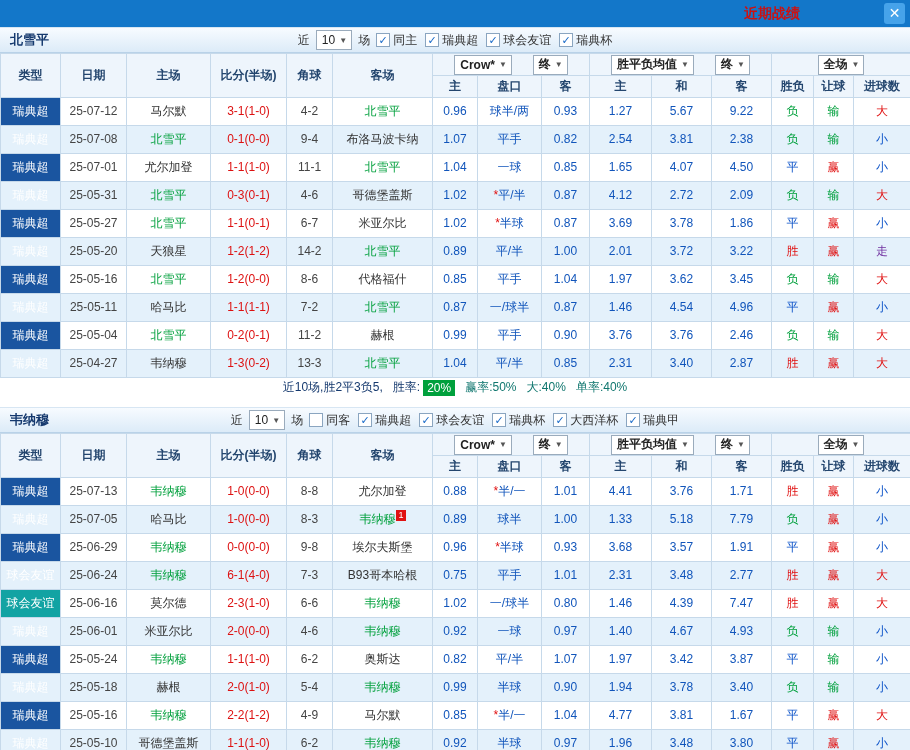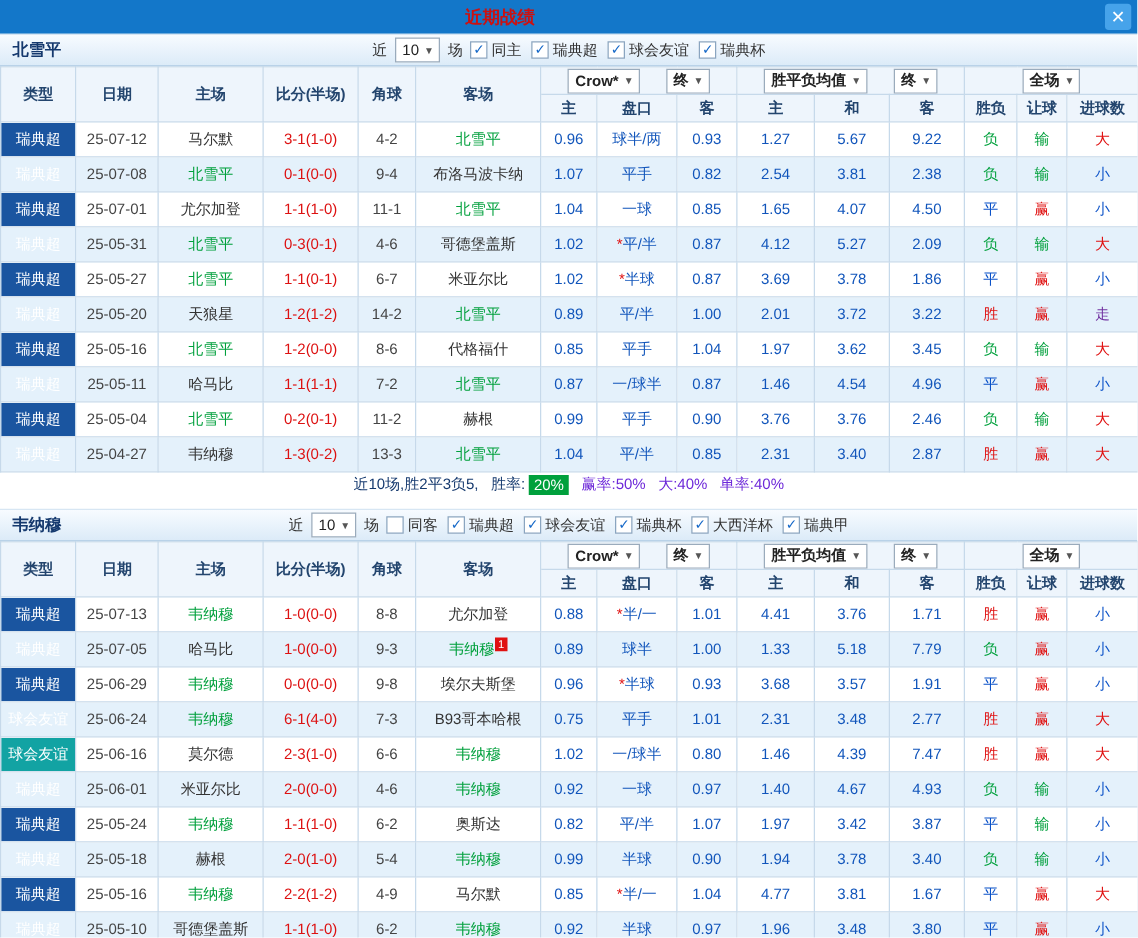--- a/index.html
+++ b/index.html
@@ -1,21 +1,21 @@
 <!DOCTYPE html>
 <html><head>
 <meta charset="utf-8">
 <style>
   html,body{margin:0;padding:0;}
   body{width:910px;height:750px;overflow:hidden;background:#fff;
        font-family:"Liberation Sans","DejaVu Sans",sans-serif;font-size:12px;}
   .page{width:910px;height:750px;overflow:hidden;}
 
   
-  .topbar{height:27px;background:#1377c9;position:relative;display:flex;align-items:center;justify-content:center;gap:16px;}
+  .topbar{height:27px;background:#1377c9;position:relative;display:flex;align-items:center;justify-content:flex-end;gap:16px;}
   .topbar-title{color:#cc1111;font-weight:bold;font-size:14px;}
   .radio{display:inline-flex;align-items:center;gap:4px;color:#0f172a;cursor:pointer;margin-top:42px;}
   .radio-circle{width:11px;height:11px;border-radius:50%;background:#fff;box-shadow:inset 0 0 0 1px #9ab;position:relative;display:inline-block;}
   .radio-circle.on::after{content:"";position:absolute;left:2px;top:2px;right:2px;bottom:2px;border-radius:50%;background:#ff8a00;}
   .close-btn{position:absolute;right:5px;top:3px;width:21px;height:21px;background:#46a3ea;color:#fff;
              font-size:14px;line-height:21px;text-align:center;border-radius:3px;cursor:pointer;font-weight:bold;}
 
   
   .section-header{height:24px;background:linear-gradient(#f7fbff,#dcebf8);border-bottom:1px solid #b9d2e8;border-top:1px solid #d7e6f3;position:relative;display:flex;align-items:center;}
   .team-name{position:absolute;left:10px;font-weight:bold;font-size:13px;color:#15396e;}
@@ -42,21 +42,21 @@
   td.focus{color:#00a03c;}
   .c-r{color:#e01111;}
   .c-g{color:#00a03c;}
   .c-b{color:#0b52c8;}
   .c-p{color:#7030a0;}
   .star{color:#e01111;}
   sup.badge{color:#fff;background:#e01111;font-size:9px;line-height:11px;padding:0 2px;display:inline-block;vertical-align:super;margin-left:1px;}
 
   
   .summary{height:19px;display:flex;align-items:center;justify-content:center;gap:10px;color:#15396e;font-size:12px;}
-  .summary .blue{color:#6d28d9;}
+  .summary .blue{color:#0f766e;}
   .rate-badge{background:#00a03c;color:#fff;padding:0 4px;line-height:16px;display:inline-block;}
   .winrate{display:inline-flex;align-items:center;gap:3px;}
   .gap{height:10px;background:#fff;}
 </style>
 </head>
 <body>
 
 <div class="page">
 
   <div class="topbar">
@@ -232,21 +232,21 @@
             <td class="league lg-blue">瑞典超</td>
             <td class="date">25-05-31</td>
             <td class="focus">北雪平</td>
             <td class="score">0-3(0-1)</td>
             <td class="corner">4-6</td>
             <td>哥德堡盖斯</td>
             <td class="num">1.02</td>
             <td class="num"><span class="star">*</span>平/半</td>
             <td class="num">0.87</td>
             <td class="num">4.12</td>
-            <td class="num">5.27</td>
+            <td class="num">2.72</td>
             <td class="num">2.09</td>
             <td class="c-g">负</td>
             <td class="c-g">输</td>
             <td class="c-r">大</td>
           </tr>
           <tr>
             <td class="league lg-blue">瑞典超</td>
             <td class="date">25-05-27</td>
             <td class="focus">北雪平</td>
             <td class="score">1-1(0-1)</td>
@@ -490,21 +490,21 @@
             <td class="num">1.71</td>
             <td class="c-r">胜</td>
             <td class="c-r">赢</td>
             <td class="c-b">小</td>
           </tr>
           <tr class="alt">
             <td class="league lg-blue">瑞典超</td>
             <td class="date">25-07-05</td>
             <td>哈马比</td>
             <td class="score">1-0(0-0)</td>
-            <td class="corner">9-3</td>
+            <td class="corner">8-3</td>
             <td class="focus">韦纳穆<sup class="badge">1</sup></td>
             <td class="num">0.89</td>
             <td class="num">球半</td>
             <td class="num">1.00</td>
             <td class="num">1.33</td>
             <td class="num">5.18</td>
             <td class="num">7.79</td>
             <td class="c-g">负</td>
             <td class="c-r">赢</td>
             <td class="c-b">小</td>

